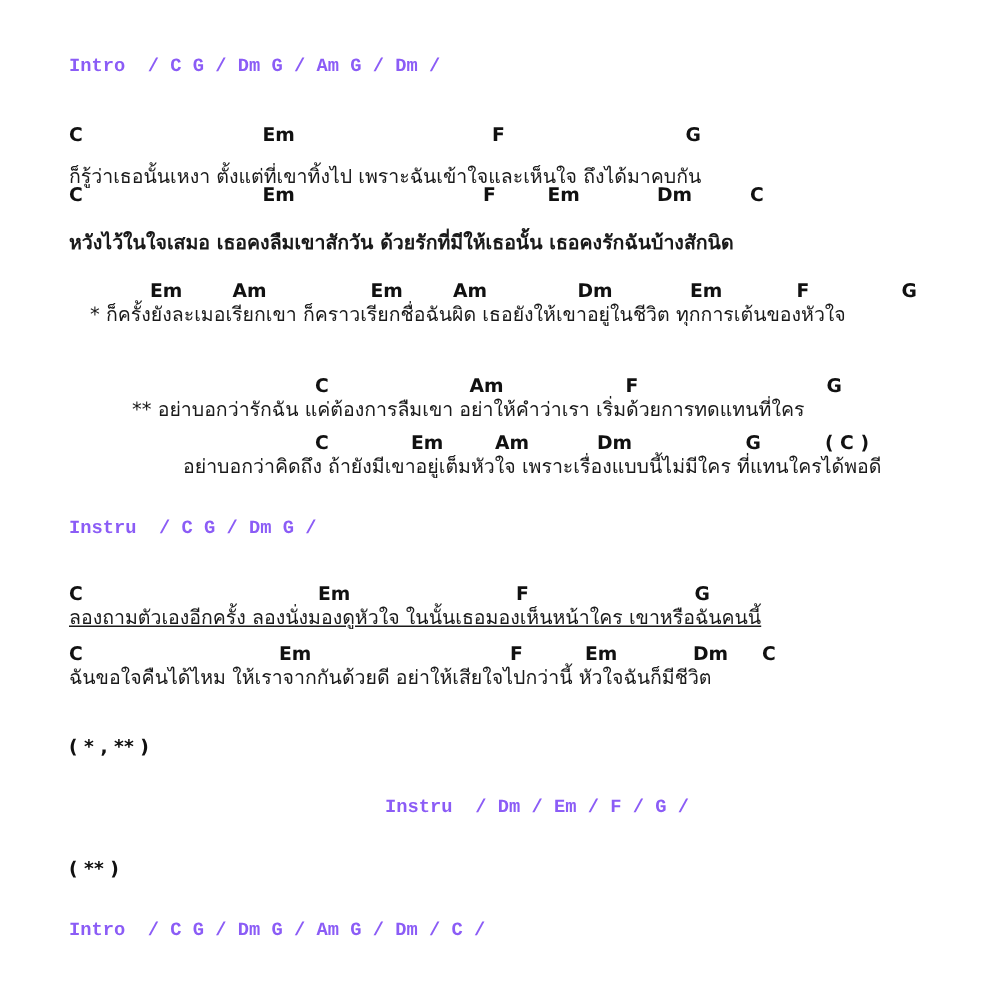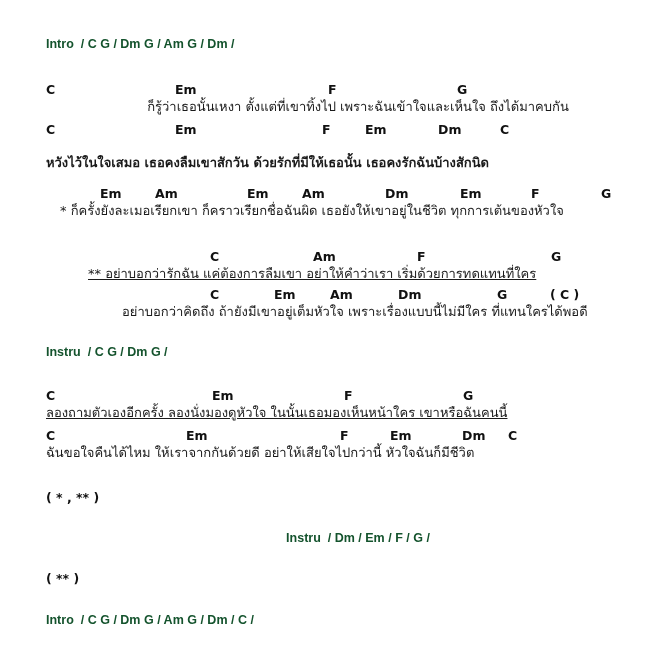--- a/index.html
+++ b/index.html
@@ -47,24 +47,24 @@
   
   .lyrics {
     font-family: "DejaVu Sans", "Liberation Sans", sans-serif;
     font-weight: normal;
     font-size: 13px;
     color: #1a1a1a;
   }
 
   
   .section {
-    font-family: Liberation Sans, sans-serif;
+    font-family: Liberation Mono, monospace;
     font-weight: bold;
     font-size: 12.5px;
-    color: #14532d;
+    color: #8b5cf6;
   }
 
   .section .label { font-weight: bold; }
   .section .prog  { font-weight: bold; }
 
   
   .marker {
     font-family: "DejaVu Sans", "Liberation Sans", sans-serif;
     font-weight: bold;
     font-size: 12.5px;
@@ -90,21 +90,21 @@
 <body style="background: rgb(255, 255, 255); color: rgb(26, 26, 26);">
 
 <div class="sheet" id="sheet">
     <div class="row section" style="top: 38px; left: 46px; width: 624px;"><span class="label">Intro</span>  <span class="prog">/ C G / Dm G / Am G / Dm /</span></div>
     <div class="chordline chords" style="top: 82px;">
       <span class="chord" style="left: 46px;">C</span>
       <span class="chord" style="left: 175px;">Em</span>
       <span class="chord" style="left: 328px;">F</span>
       <span class="chord" style="left: 457px;">G</span>
     </div>
-    <div class="row lyrics" style="top: 100px; left: 46px; width: 624px; text-align: center;">ก็รู้ว่าเธอนั้นเหงา ตั้งแต่ที่เขาทิ้งไป เพราะฉันเข้าใจและเห็นใจ ถึงได้มาคบกัน</div>
+    <div class="row lyrics" style="top: 112px; left: 46px; width: 624px;">ก็รู้ว่าเธอนั้นเหงา ตั้งแต่ที่เขาทิ้งไป เพราะฉันเข้าใจและเห็นใจ ถึงได้มาคบกัน</div>
     <div class="chordline chords" style="top: 122px;">
       <span class="chord" style="left: 46px;">C</span>
       <span class="chord" style="left: 175px;">Em</span>
       <span class="chord" style="left: 322px;">F</span>
       <span class="chord" style="left: 365px;">Em</span>
       <span class="chord" style="left: 438px;">Dm</span>
       <span class="chord" style="left: 500px;">C</span>
     </div>
     <div class="row lyrics" style="top: 156px; left: 46px; width: 624px; font-weight: bold;">หวังไว้ในใจเสมอ เธอคงลืมเขาสักวัน ด้วยรักที่มีให้เธอนั้น เธอคงรักฉันบ้างสักนิด</div>
     <div class="chordline chords" style="top: 186px;">
@@ -117,21 +117,21 @@
       <span class="chord" style="left: 531px;">F</span>
       <span class="chord" style="left: 601px;">G</span>
     </div>
     <div class="row lyrics" style="top: 204px; left: 60px; width: 610px;">* ก็ครั้งยังละเมอเรียกเขา ก็คราวเรียกชื่อฉันผิด เธอยังให้เขาอยู่ในชีวิต ทุกการเต้นของหัวใจ</div>
     <div class="chordline chords" style="top: 249px;">
       <span class="chord" style="left: 210px;">C</span>
       <span class="chord" style="left: 313px;">Am</span>
       <span class="chord" style="left: 417px;">F</span>
       <span class="chord" style="left: 551px;">G</span>
     </div>
-    <div class="row lyrics" style="top: 267px; left: 88px; width: 582px; text-decoration: underline;">** อย่าบอกว่ารักฉัน แค่ต้องการลืมเขา อย่าให้คำว่าเรา เริ่มด้วยการทดแทนที่ใคร</div>
+    <div class="row lyrics" style="top: 267px; left: 88px; width: 582px;">** อย่าบอกว่ารักฉัน แค่ต้องการลืมเขา อย่าให้คำว่าเรา เริ่มด้วยการทดแทนที่ใคร</div>
     <div class="chordline chords" style="top: 287px;">
       <span class="chord" style="left: 210px;">C</span>
       <span class="chord" style="left: 274px;">Em</span>
       <span class="chord" style="left: 330px;">Am</span>
       <span class="chord" style="left: 398px;">Dm</span>
       <span class="chord" style="left: 497px;">G</span>
       <span class="chord" style="left: 550px;">( C )</span>
     </div>
     <div class="row lyrics" style="top: 305px; left: 122px; width: 548px;">อย่าบอกว่าคิดถึง ถ้ายังมีเขาอยู่เต็มหัวใจ เพราะเรื่องแบบนี้ไม่มีใคร ที่แทนใครได้พอดี</div>
     <div class="row section" style="top: 346px; left: 46px; width: 624px;"><span class="label">Instru</span>  <span class="prog">/ C G / Dm G /</span></div>

